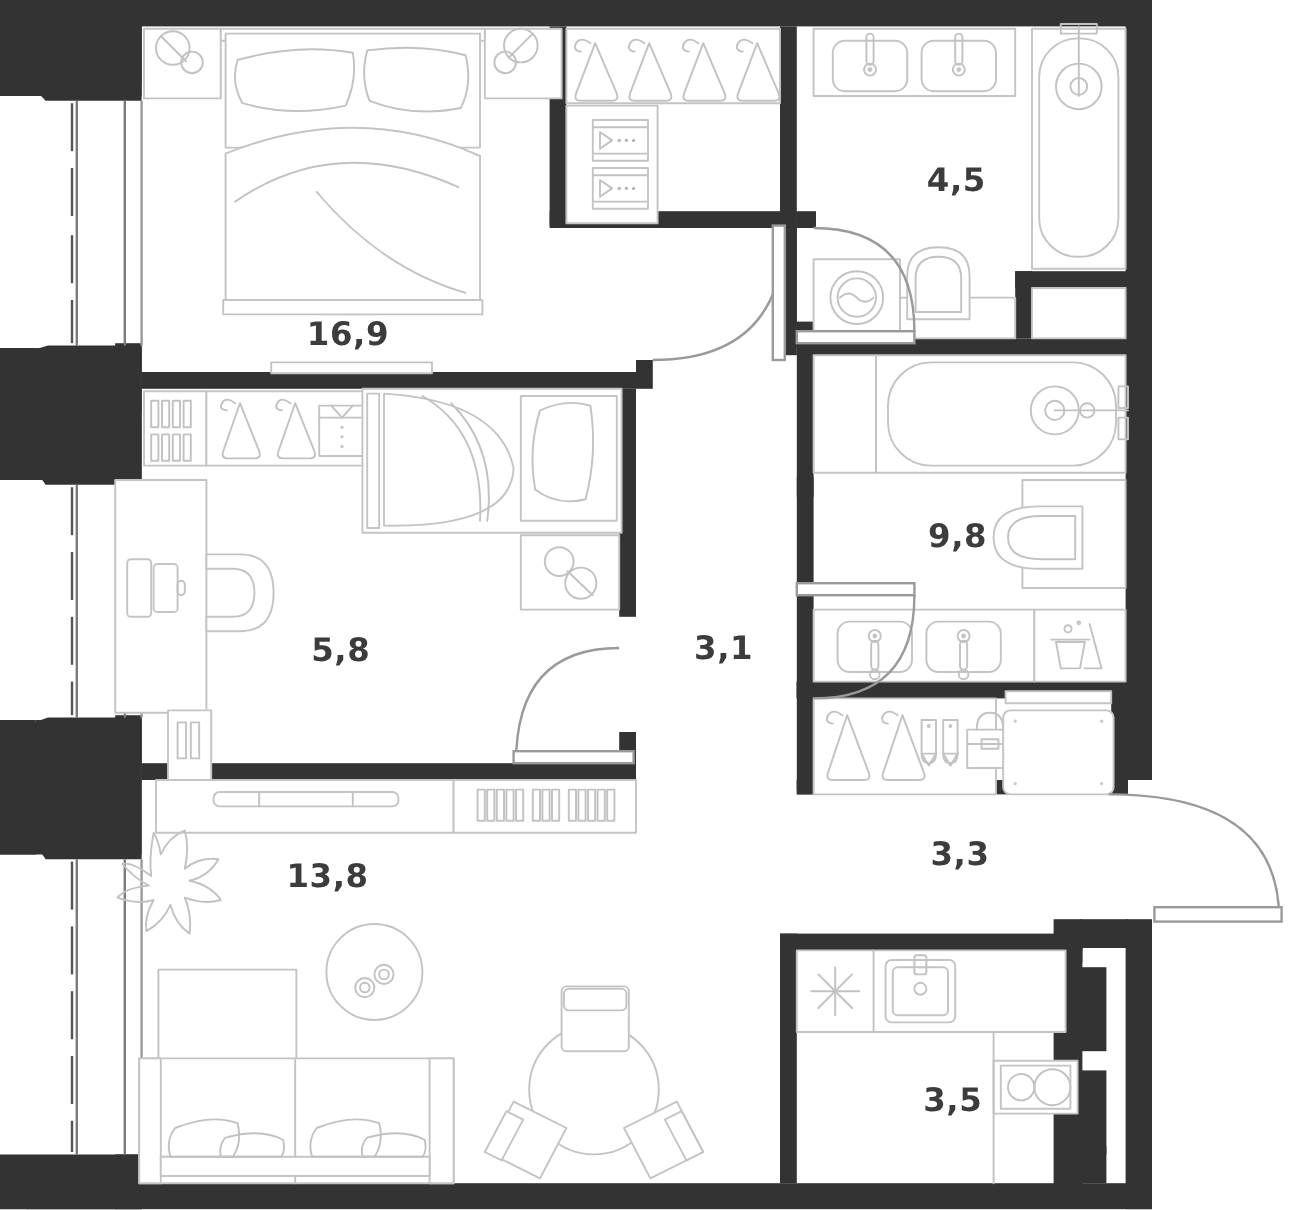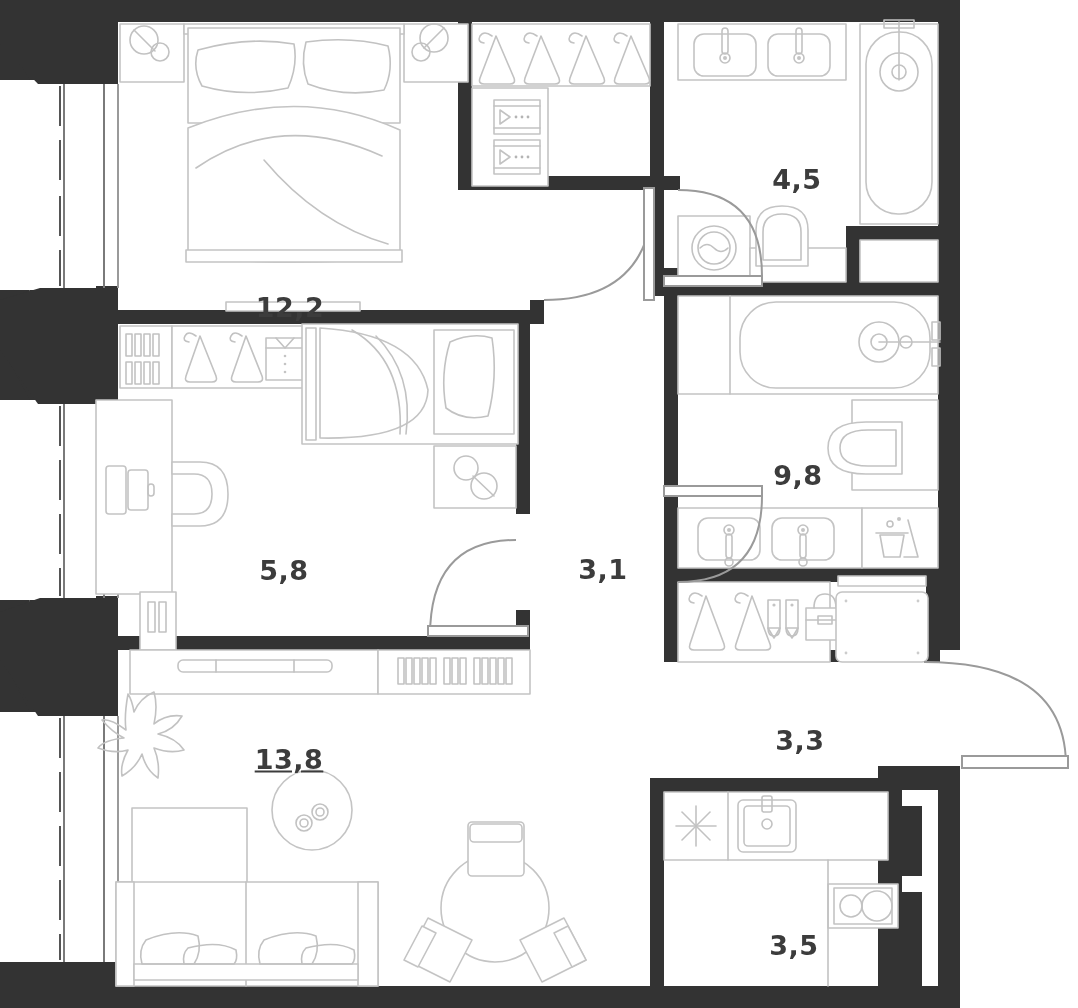--- a/index.html
+++ b/index.html
@@ -24,21 +24,20 @@
     position: absolute;
     font-family: "DejaVu Sans", "Liberation Sans", sans-serif;
     font-weight: bold;
     font-size: 27px;
     color: #3c3c3c;
     letter-spacing: 0.5px;
     white-space: nowrap;
     transform: translate(-50%, -50%);
     pointer-events: none;
     user-select: none;
-    margin-top: 28px;
   }
 </style>
 </head>
 <body>
 
 <div id="plan-root">
 
   <svg id="plan-svg" viewBox="0 0 1078 1008" xmlns="http://www.w3.org/2000/svg">
 
     <defs>
@@ -488,25 +487,25 @@
 
       <path class="sw" d="M430 636 q0 -96 86 -96"></path>
       <rect class="dl" x="428" y="626" width="100" height="10"></rect>
 
       <path class="sw" d="M924 662 q142 0 142 104"></path>
       <rect class="dl" x="962" y="756" width="106" height="12"></rect>
     </g>
 
   </svg>
 
-  <div class="room-label" style="left:290px; top:279px;">12,2</div>
+  <div class="room-label" style="left:290px; top:279px;">16,9</div>
 
   <div class="room-label" style="left:284px; top:542px;">5,8</div>
 
-  <div class="room-label" style="left:289px; top:731px;text-decoration:underline;">13,8</div>
+  <div class="room-label" style="left:273px; top:731px;">13,8</div>
 
   <div class="room-label" style="left:603px; top:541px;">3,1</div>
 
   <div class="room-label" style="left:797px; top:151px;">4,5</div>
 
   <div class="room-label" style="left:798px; top:447px;">9,8</div>
 
   <div class="room-label" style="left:800px; top:712px;">3,3</div>
 
   <div class="room-label" style="left:794px; top:917px;">3,5</div>

